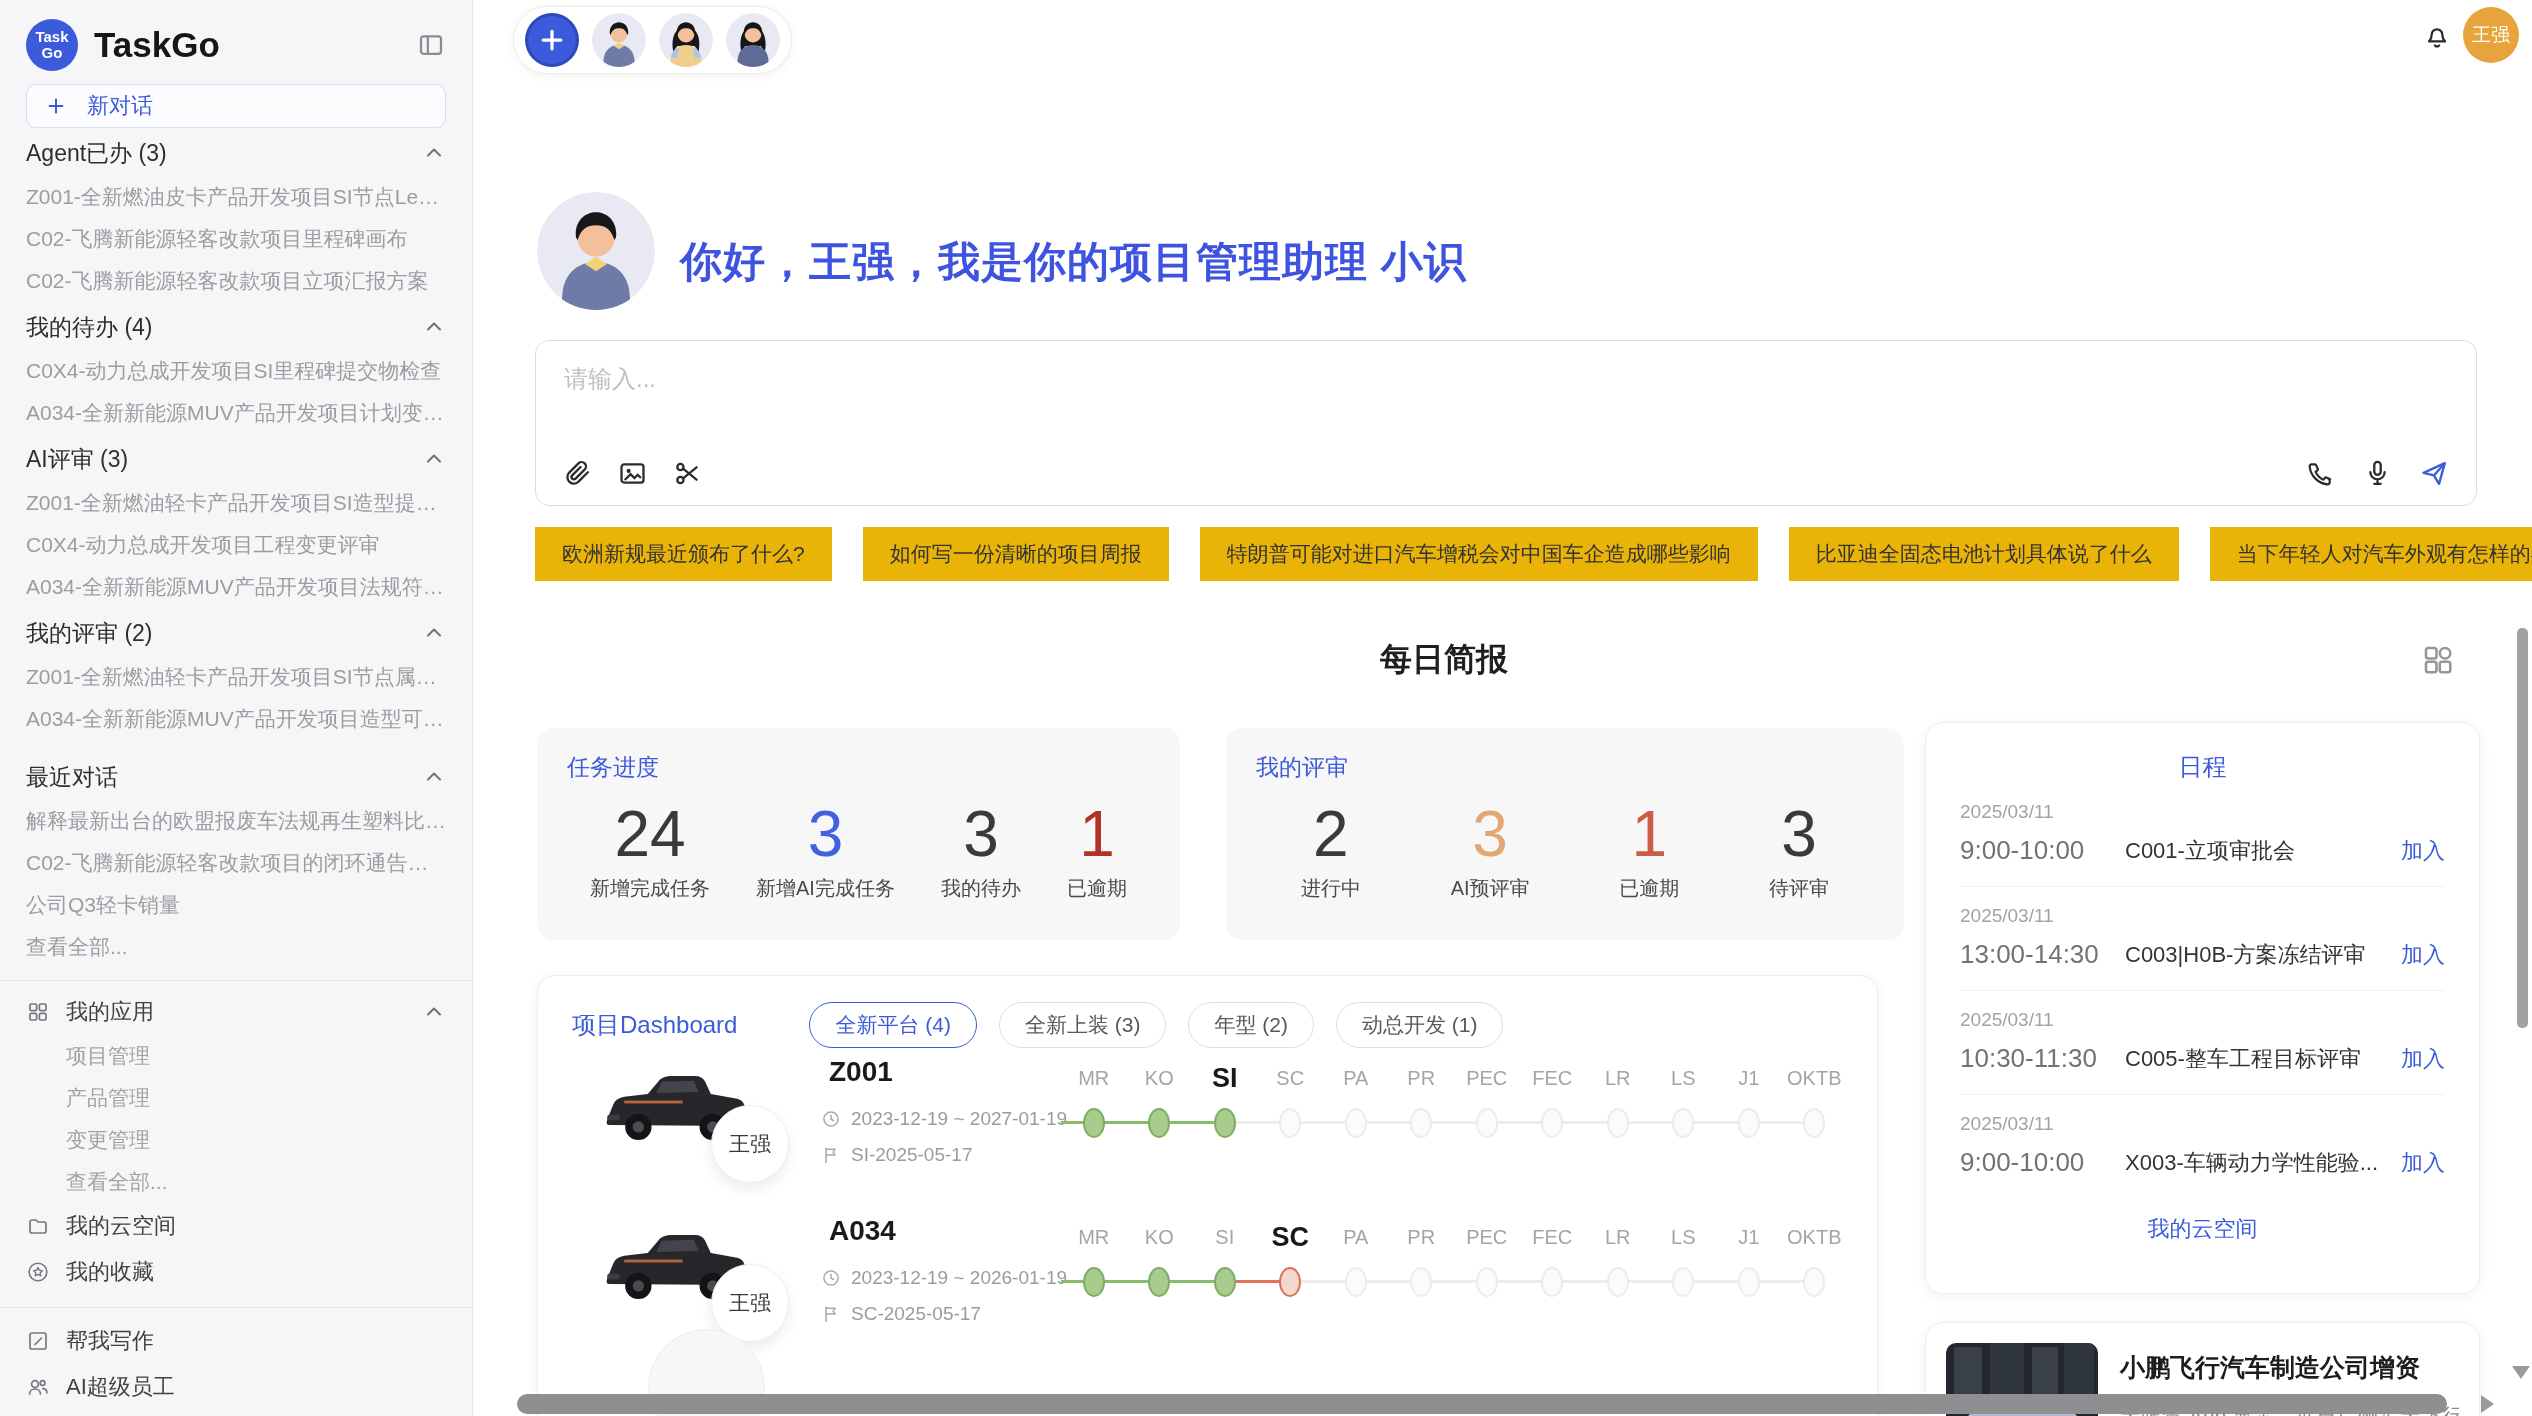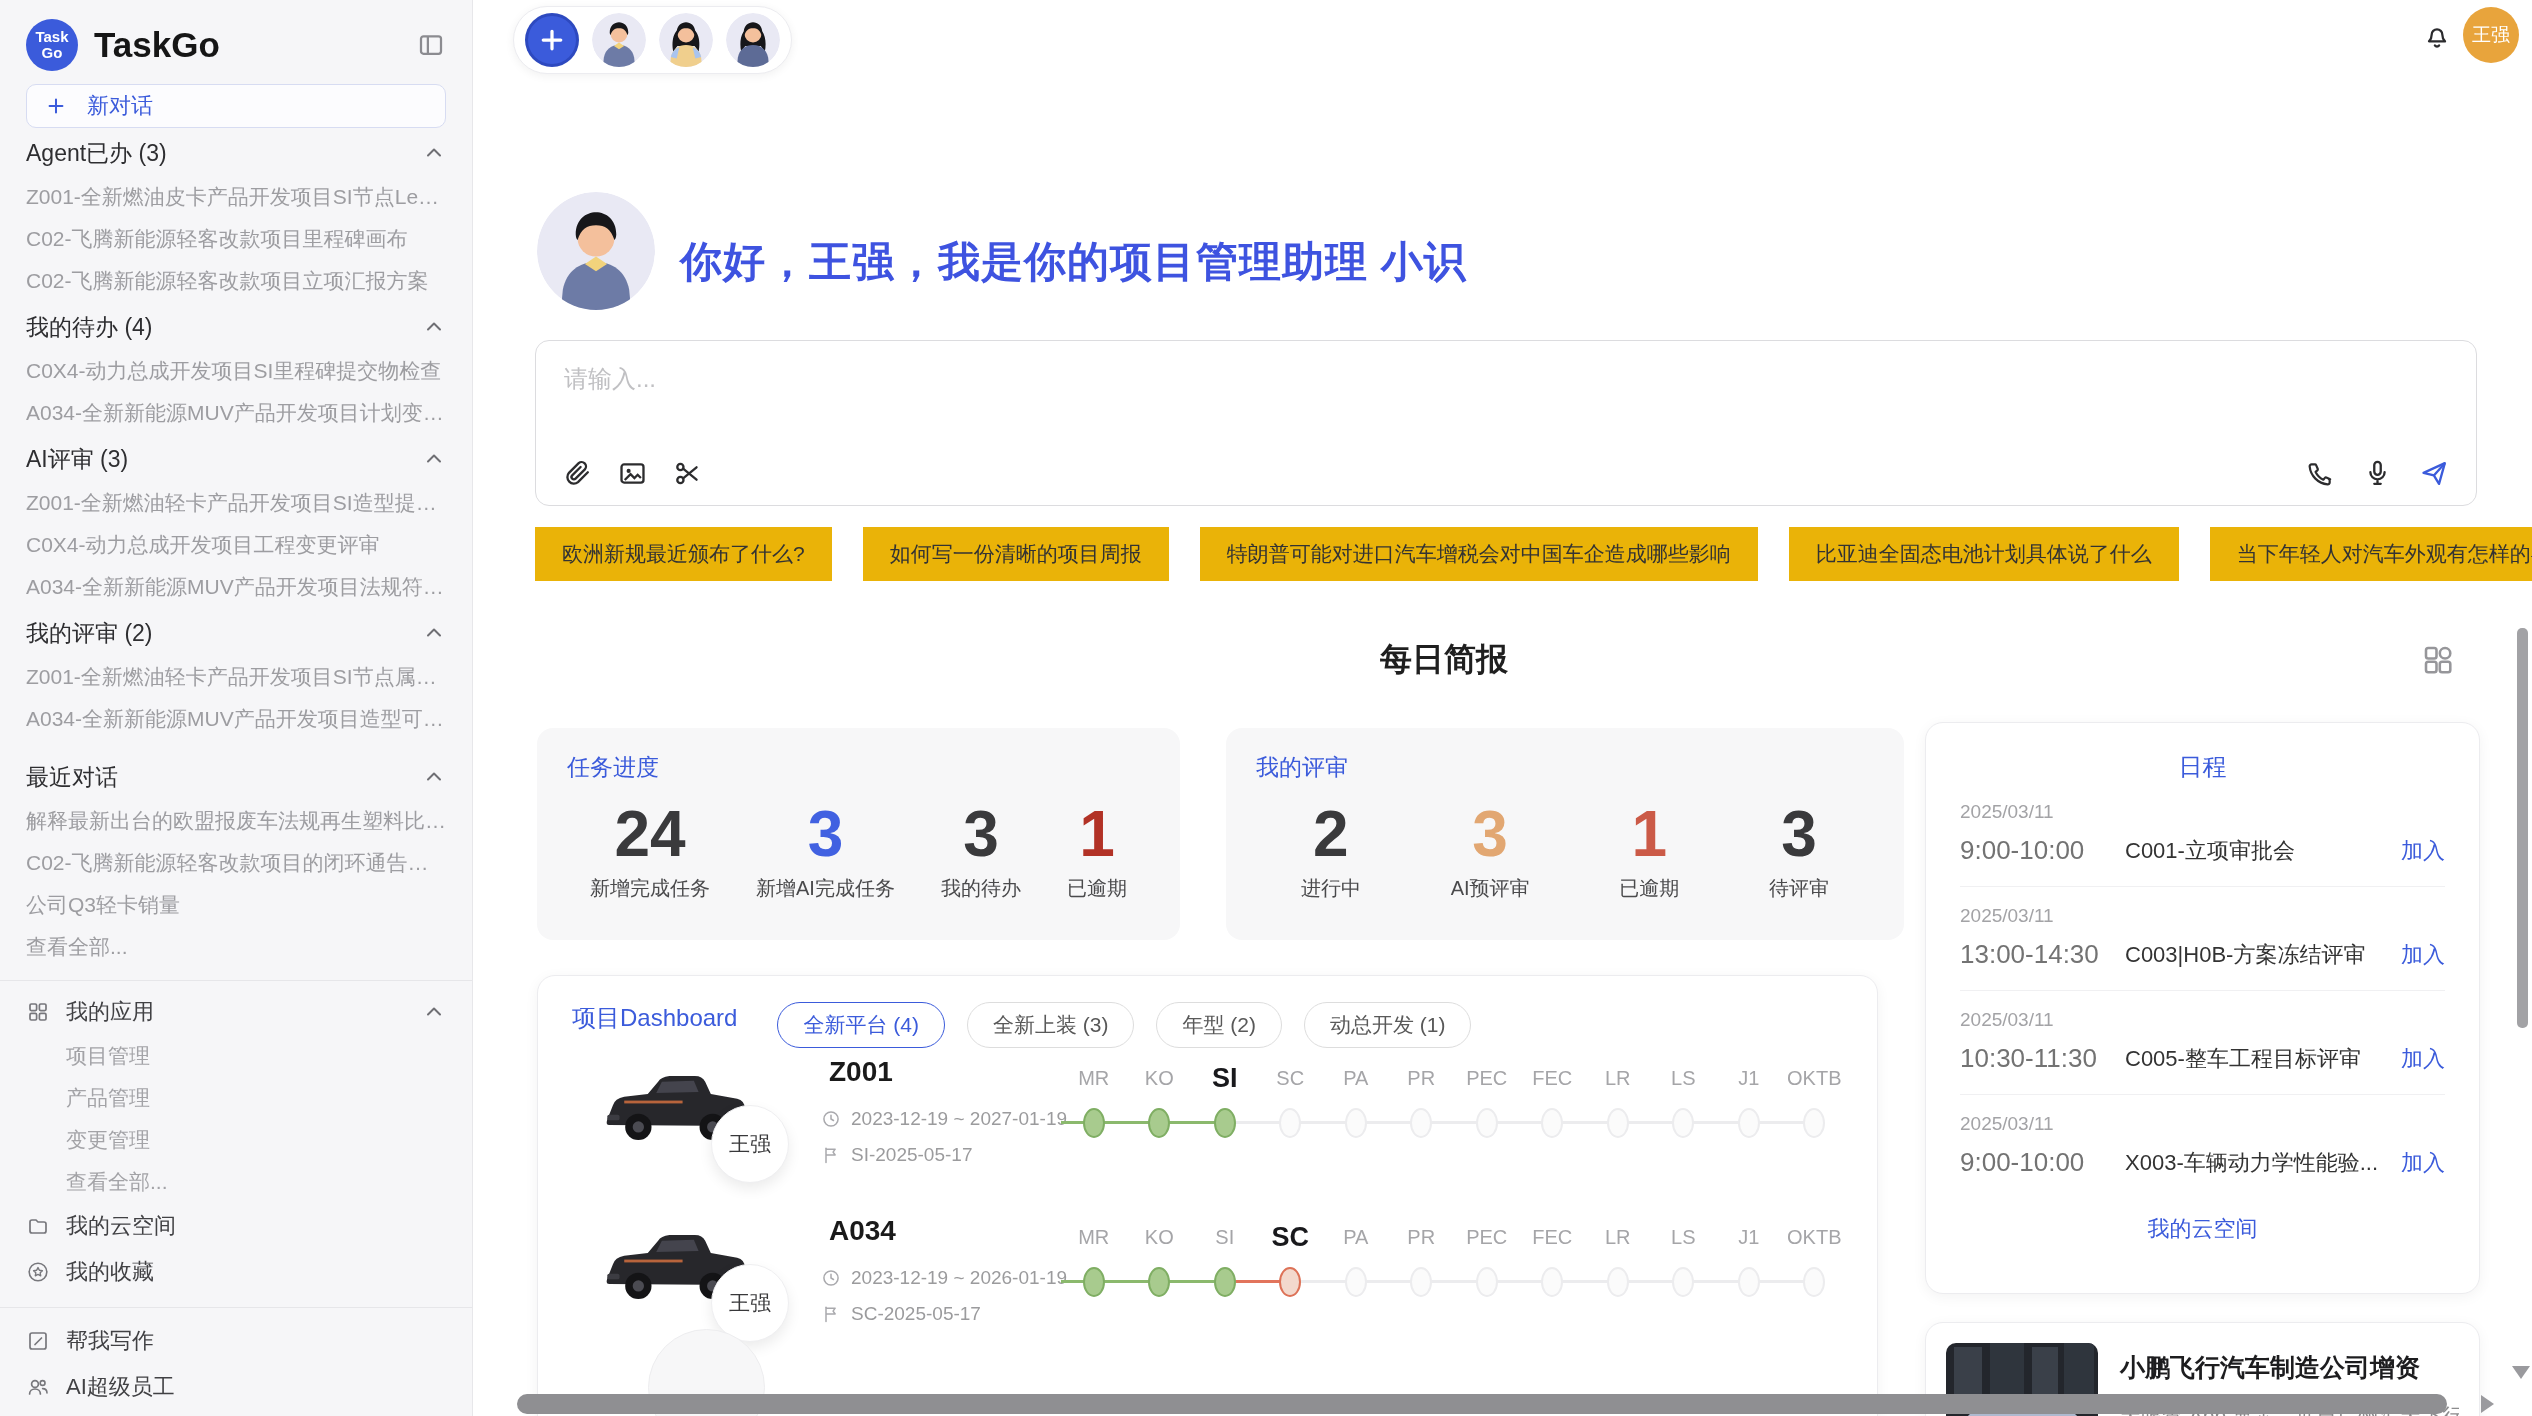--- a/index.html
+++ b/index.html
@@ -57,37 +57,37 @@
 
   .brief-title{position:absolute;left:0;top:638px;width:1942px;text-align:center;font-size:32px;
     font-weight:700;color:#1f1f1f;}
   .brief-menu{position:absolute;left:1947px;top:642px;width:36px;height:36px;color:#96969a;cursor:pointer;}
 
   .stat-card{position:absolute;top:728px;height:212px;background:#f7f7f8;border-radius:16px;box-sizing:border-box;
     padding:24px 30px;}
   .stat-card .t{font-size:23px;color:#3b5bdb;}
   .stat-row{display:flex;justify-content:space-around;margin-top:14px;}
   .stat{text-align:center;}
-  .stat .v{font-size:64px;font-weight:700;line-height:74px;}
+  .stat .v{font-size:64px;font-weight:400;line-height:74px;}
   .stat .l{margin-top:4px;font-size:20px;color:#4a4a4c;}
 
   .card{background:#fff;border:1px solid #ececef;border-radius:18px;box-shadow:0 3px 14px rgba(0,0,0,.05);box-sizing:border-box;}
   .sched{position:absolute;left:1452px;top:722px;width:555px;height:572px;}
   .sched .t{margin-top:28px;text-align:center;font-size:24px;color:#3b5bdb;}
   .ev{margin:0 34px;padding:18px 0 20px 0;border-bottom:1px solid #f0f0f2;}
   .ev:last-of-type{border-bottom:none;}
   .ev .d{font-size:19px;color:#a3a3a6;}
   .ev .r{display:flex;align-items:center;margin-top:12px;}
   .ev .tm{width:165px;font-size:26px;color:#737373;}
   .ev .nm{flex:1;font-size:22px;color:#333;white-space:nowrap;overflow:hidden;text-overflow:ellipsis;}
   .ev .jn{font-size:22px;color:#3b5bdb;cursor:pointer;margin-left:12px;}
   .sched .all{text-align:center;font-size:22px;color:#3b5bdb;margin-top:16px;cursor:pointer;}
 
   .dash{position:absolute;left:64px;top:975px;width:1341px;height:460px;overflow:hidden;}
-  .dash-h{display:flex;align-items:flex-start;gap:40px;padding:26px 0 0 34px;}
+  .dash-h{display:flex;align-items:center;gap:72px;padding:26px 0 0 34px;}
   .dash-h .t{font-size:24px;color:#3b5bdb;}
   .pills{display:flex;gap:22px;}
   .fpill{height:46px;line-height:44px;padding:0 25px;border:1px solid #ddd;border-radius:23px;font-size:21px;
     color:#595959;box-sizing:border-box;cursor:pointer;white-space:nowrap;}
   .fpill.on{border:1.5px solid #3b5bdb;color:#3b5bdb;}
   .prow{position:relative;height:157px;margin-top:2px;}
   .pcar{position:absolute;left:58px;top:10px;width:160px;height:100px;}
   .pbadge{position:absolute;left:173px;top:55px;width:76px;height:76px;border-radius:50%;background:#fff;
     border:1px solid #efeff1;box-shadow:0 6px 14px rgba(0,0,0,.08);display:flex;align-items:center;
     justify-content:center;font-size:21px;color:#38383a;}

